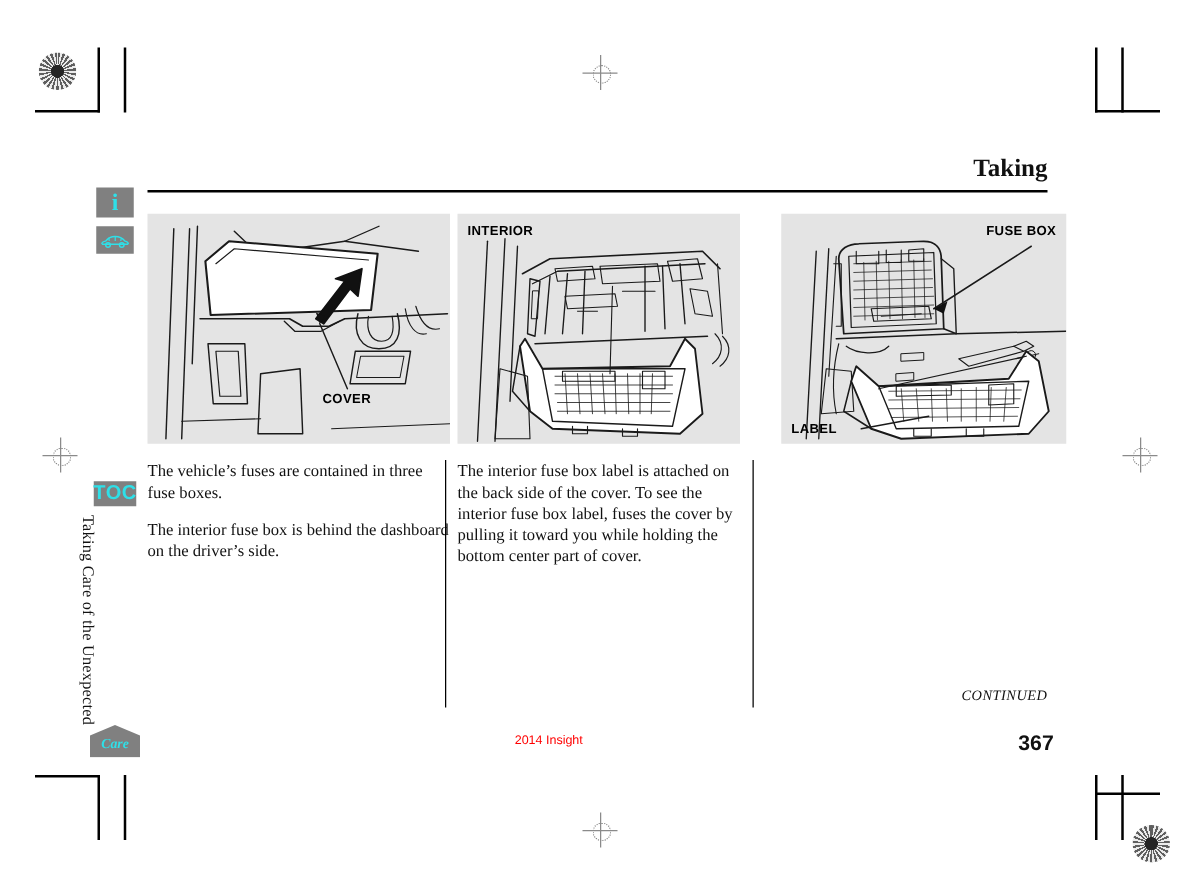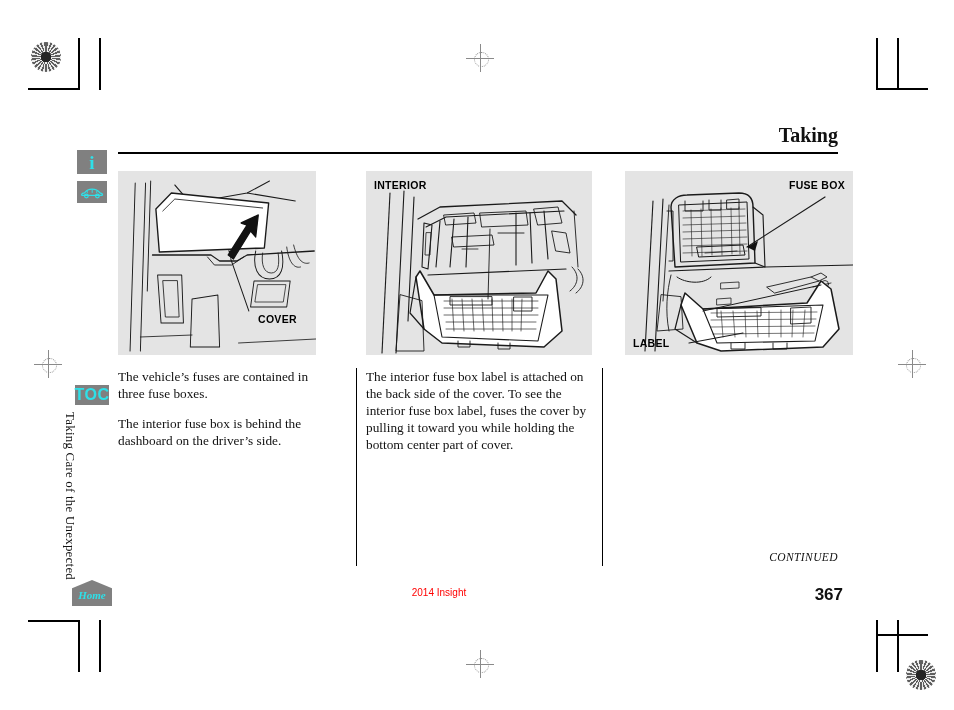--- a/index.html
+++ b/index.html
@@ -123,21 +123,21 @@
     position: absolute;
     left: 118px;
     right: 116px;
     top: 152px;
     height: 1.5px;
     background: #000;
   }
 
   
   .col { position: absolute; top: 171px; }
-  .col-1 { left: 118px;  width: 198px; }
+  .col-1 { left: 118px;  width: 242px; }
   .col-2 { left: 366px;  width: 226px; }
   .col-3 { left: 611px;  width: 228px; padding-left: 14px; }
 
   .figure {
     position: relative;
     background: #e4e4e4;
     height: 184px;
     overflow: hidden;
   }
   .figure svg { display: block; width: 100%; height: 100%; }
@@ -260,21 +260,21 @@
     </svg>
   </div>
 
   <div class="rail-btn toc">
     <span class="toc-label">TOC</span>
   </div>
 
   <div class="vert-chapter">Taking Care of the Unexpected</div>
 
   <div class="home-btn">
-    <span class="home-label">Home</span>
+    <span class="home-label">Care</span>
   </div>
 
   <div class="page-title">Taking</div>
   <div class="title-rule"></div>
 
   <div class="col col-1">
     <div class="figure">
       <svg viewBox="0 0 230 184" preserveAspectRatio="none">
         <g fill="none" stroke="#1a1a1a" stroke-width="1.1" stroke-linejoin="round" stroke-linecap="round">
 

